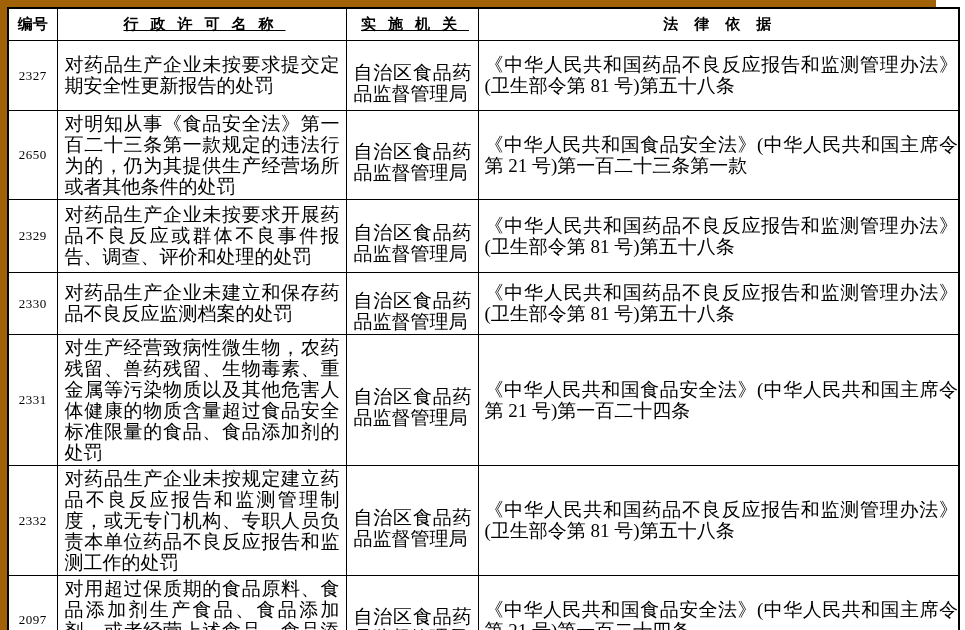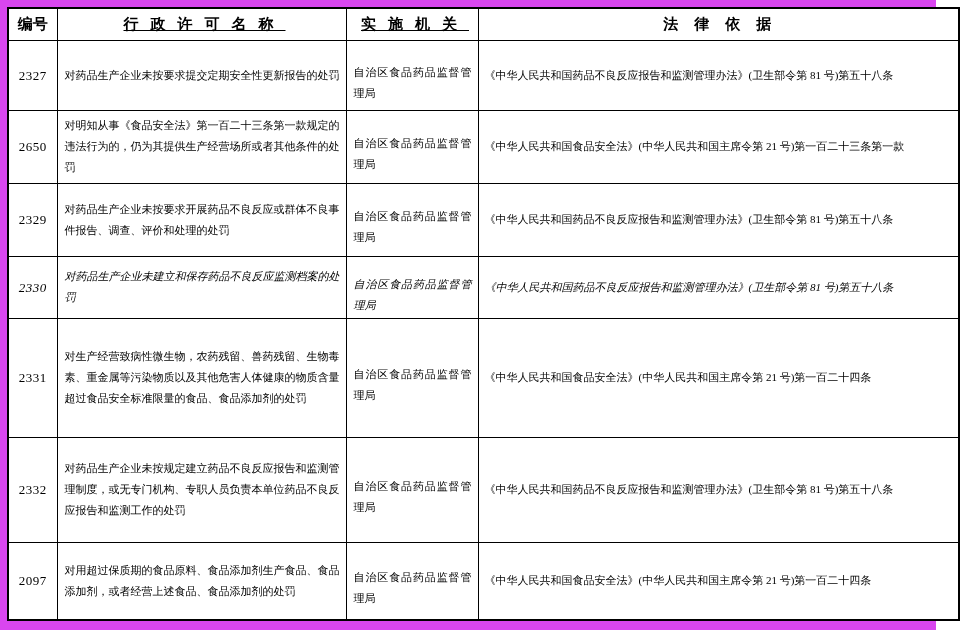--- a/index.html
+++ b/index.html
@@ -7,21 +7,21 @@
     padding: 0;
     background: #ffffff;
     width: 965px;
     height: 630px;
     overflow: hidden;
   }
   .page {
     position: relative;
     width: 936px;
     height: 630px;
-    background: #d946ef;
+    background: #a16207;
     color: #000000;
   }
   table.permits {
     position: absolute;
     left: 7px;
     top: 7px;
     width: 951px;
     border-collapse: collapse;
     table-layout: fixed;
     background: #ffffff;
@@ -50,28 +50,28 @@
     padding: 2px 2px;
     white-space: nowrap;
   }
   th.ls-med  { letter-spacing: 12px; padding-left: 8px; text-decoration: underline; }
   th.ls-wide { letter-spacing: 16px; padding-left: 16px; }
 
   
   tbody tr:nth-child(1) { height: 70px;  }
   tbody tr:nth-child(2) { height: 73px;  }
   tbody tr:nth-child(3) { height: 73px;  }
-  tbody tr:nth-child(4) { height: 62px; font-style: italic;  }
+  tbody tr:nth-child(4) { height: 62px;  }
   tbody tr:nth-child(5) { height: 119px; }
   tbody tr:nth-child(6) { height: 105px; }
   tbody tr:nth-child(7) { height: 78px;  }
 
   td {
     font-family: "Liberation Serif", "DejaVu Serif", serif;
-    font-size: 11px;
+    font-size: 19px;
     line-height: 21px;
   }
   td.id-cell {
     text-align: center;
     font-size: 13px;
     letter-spacing: 0.5px;
   }
   td.name-cell {
     text-align: justify;
     padding: 2px 6px 2px 7px;

